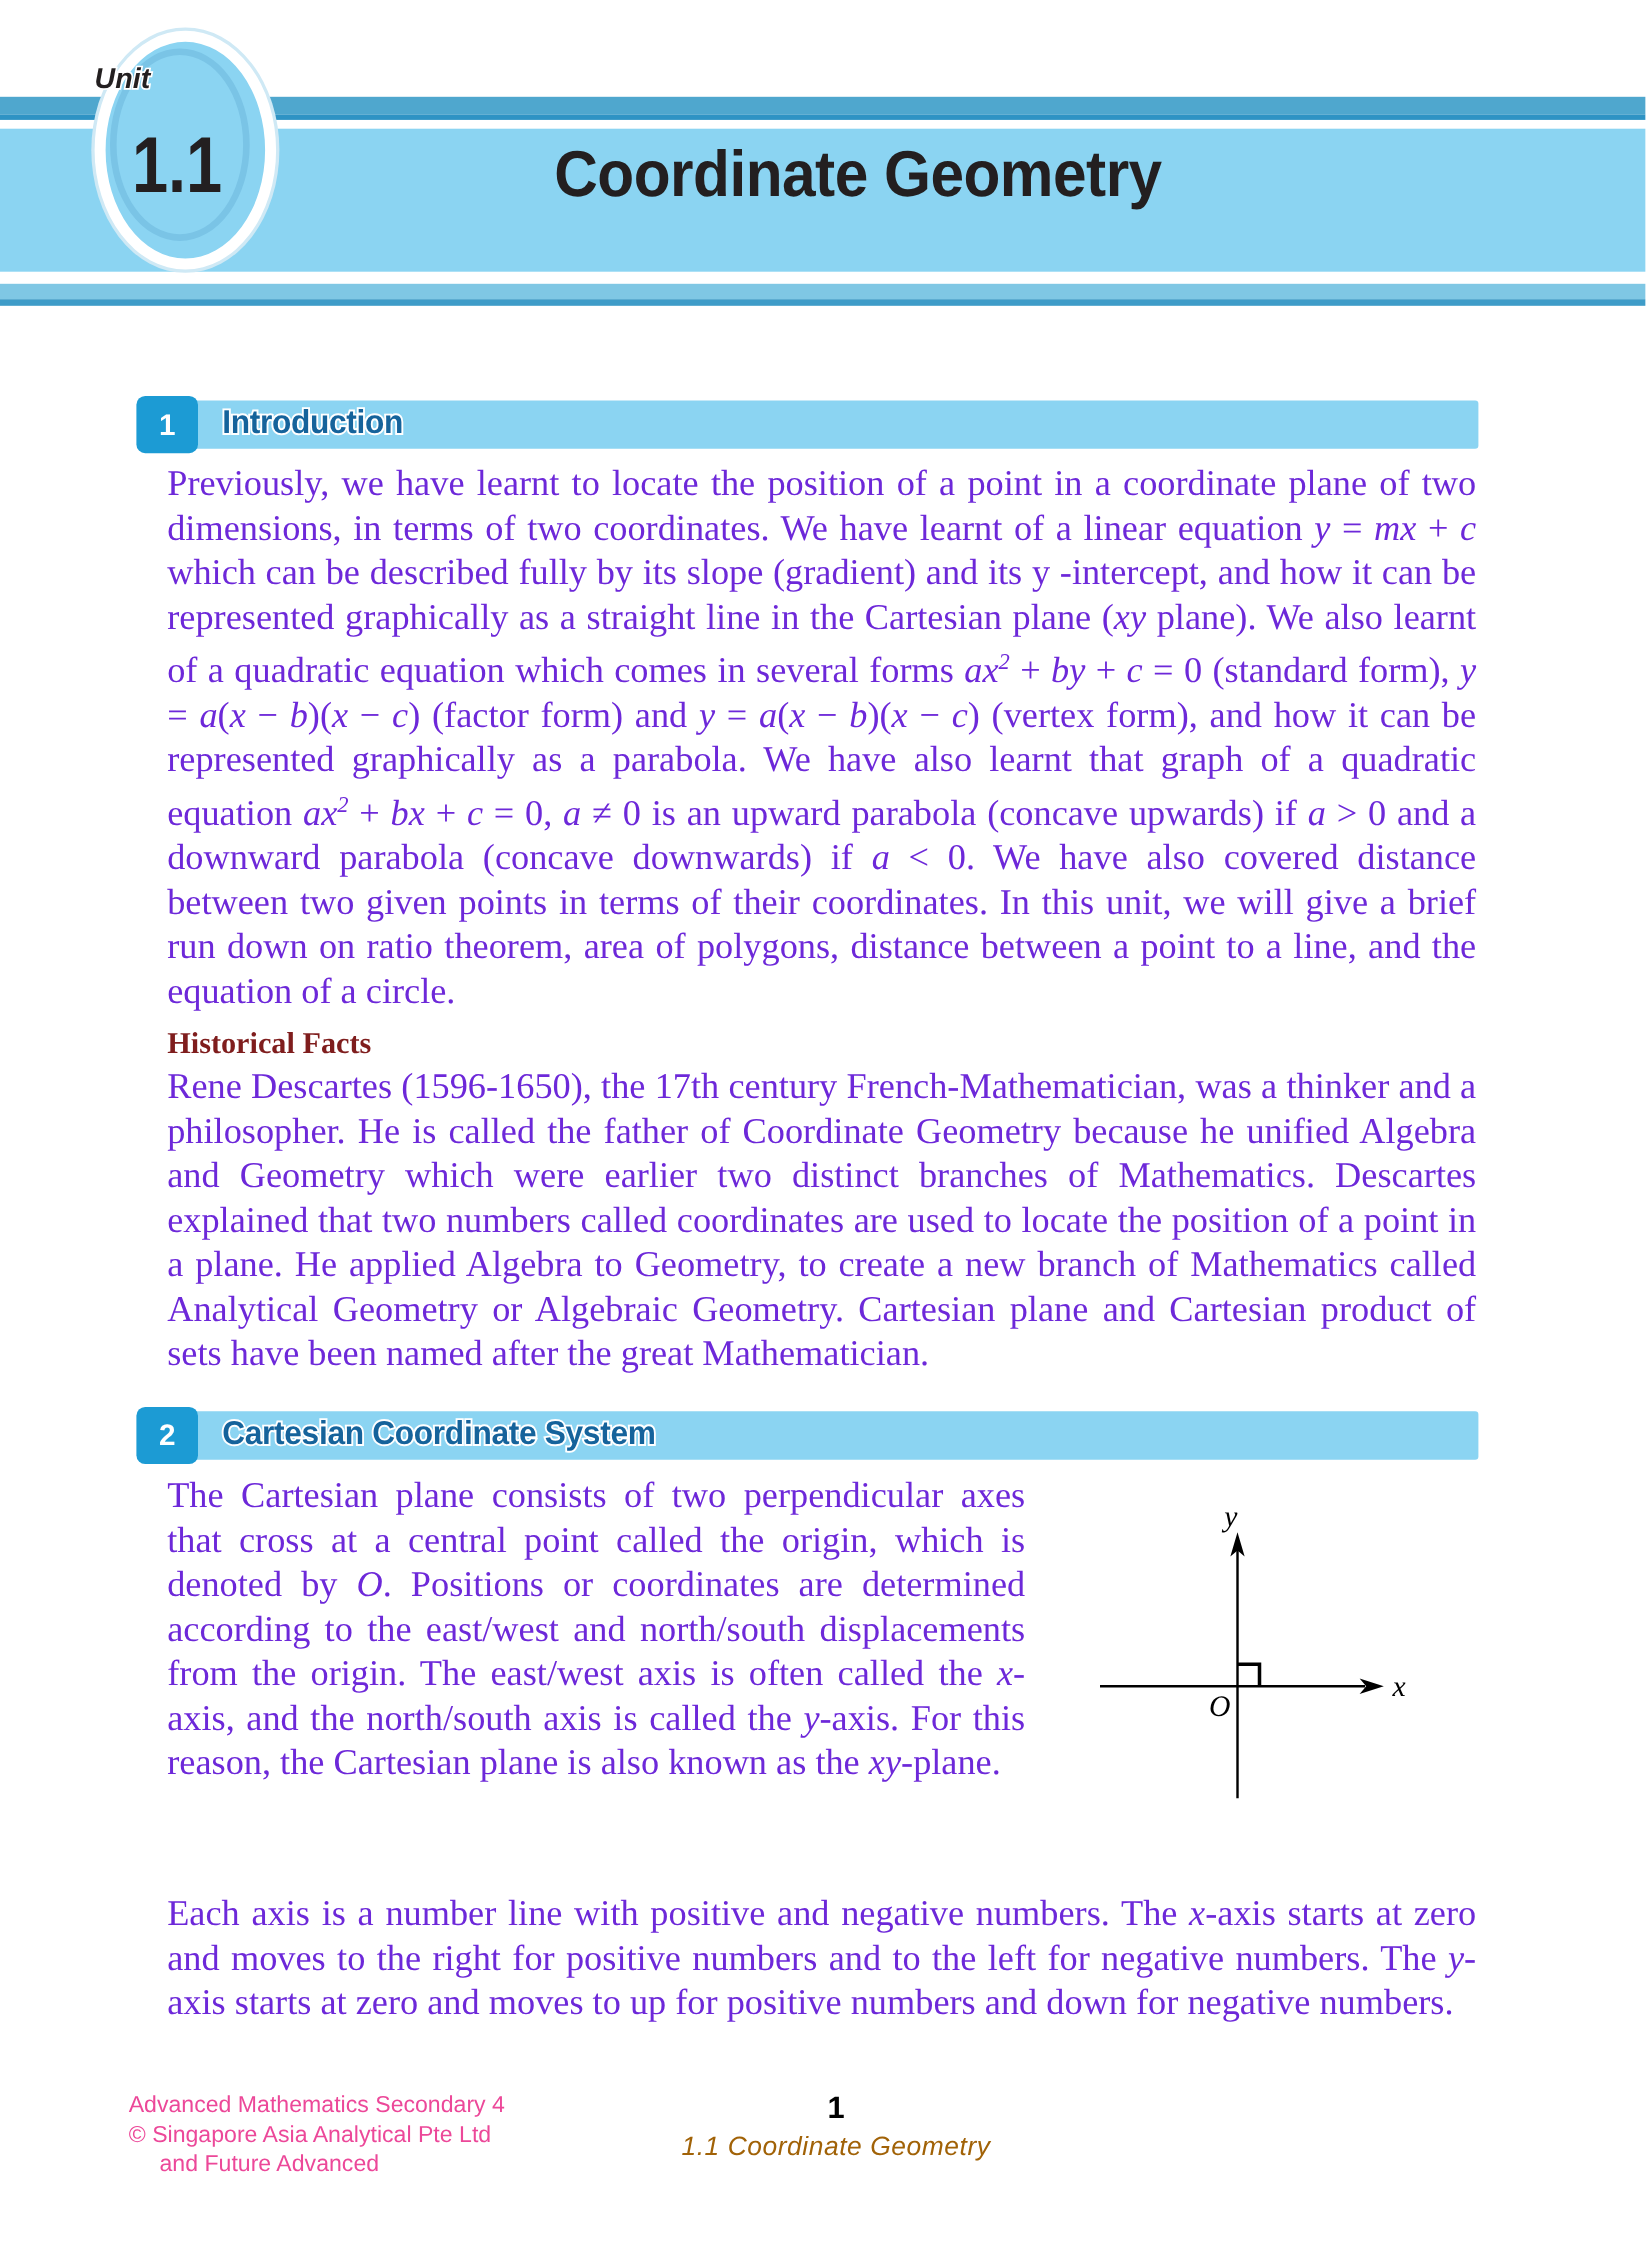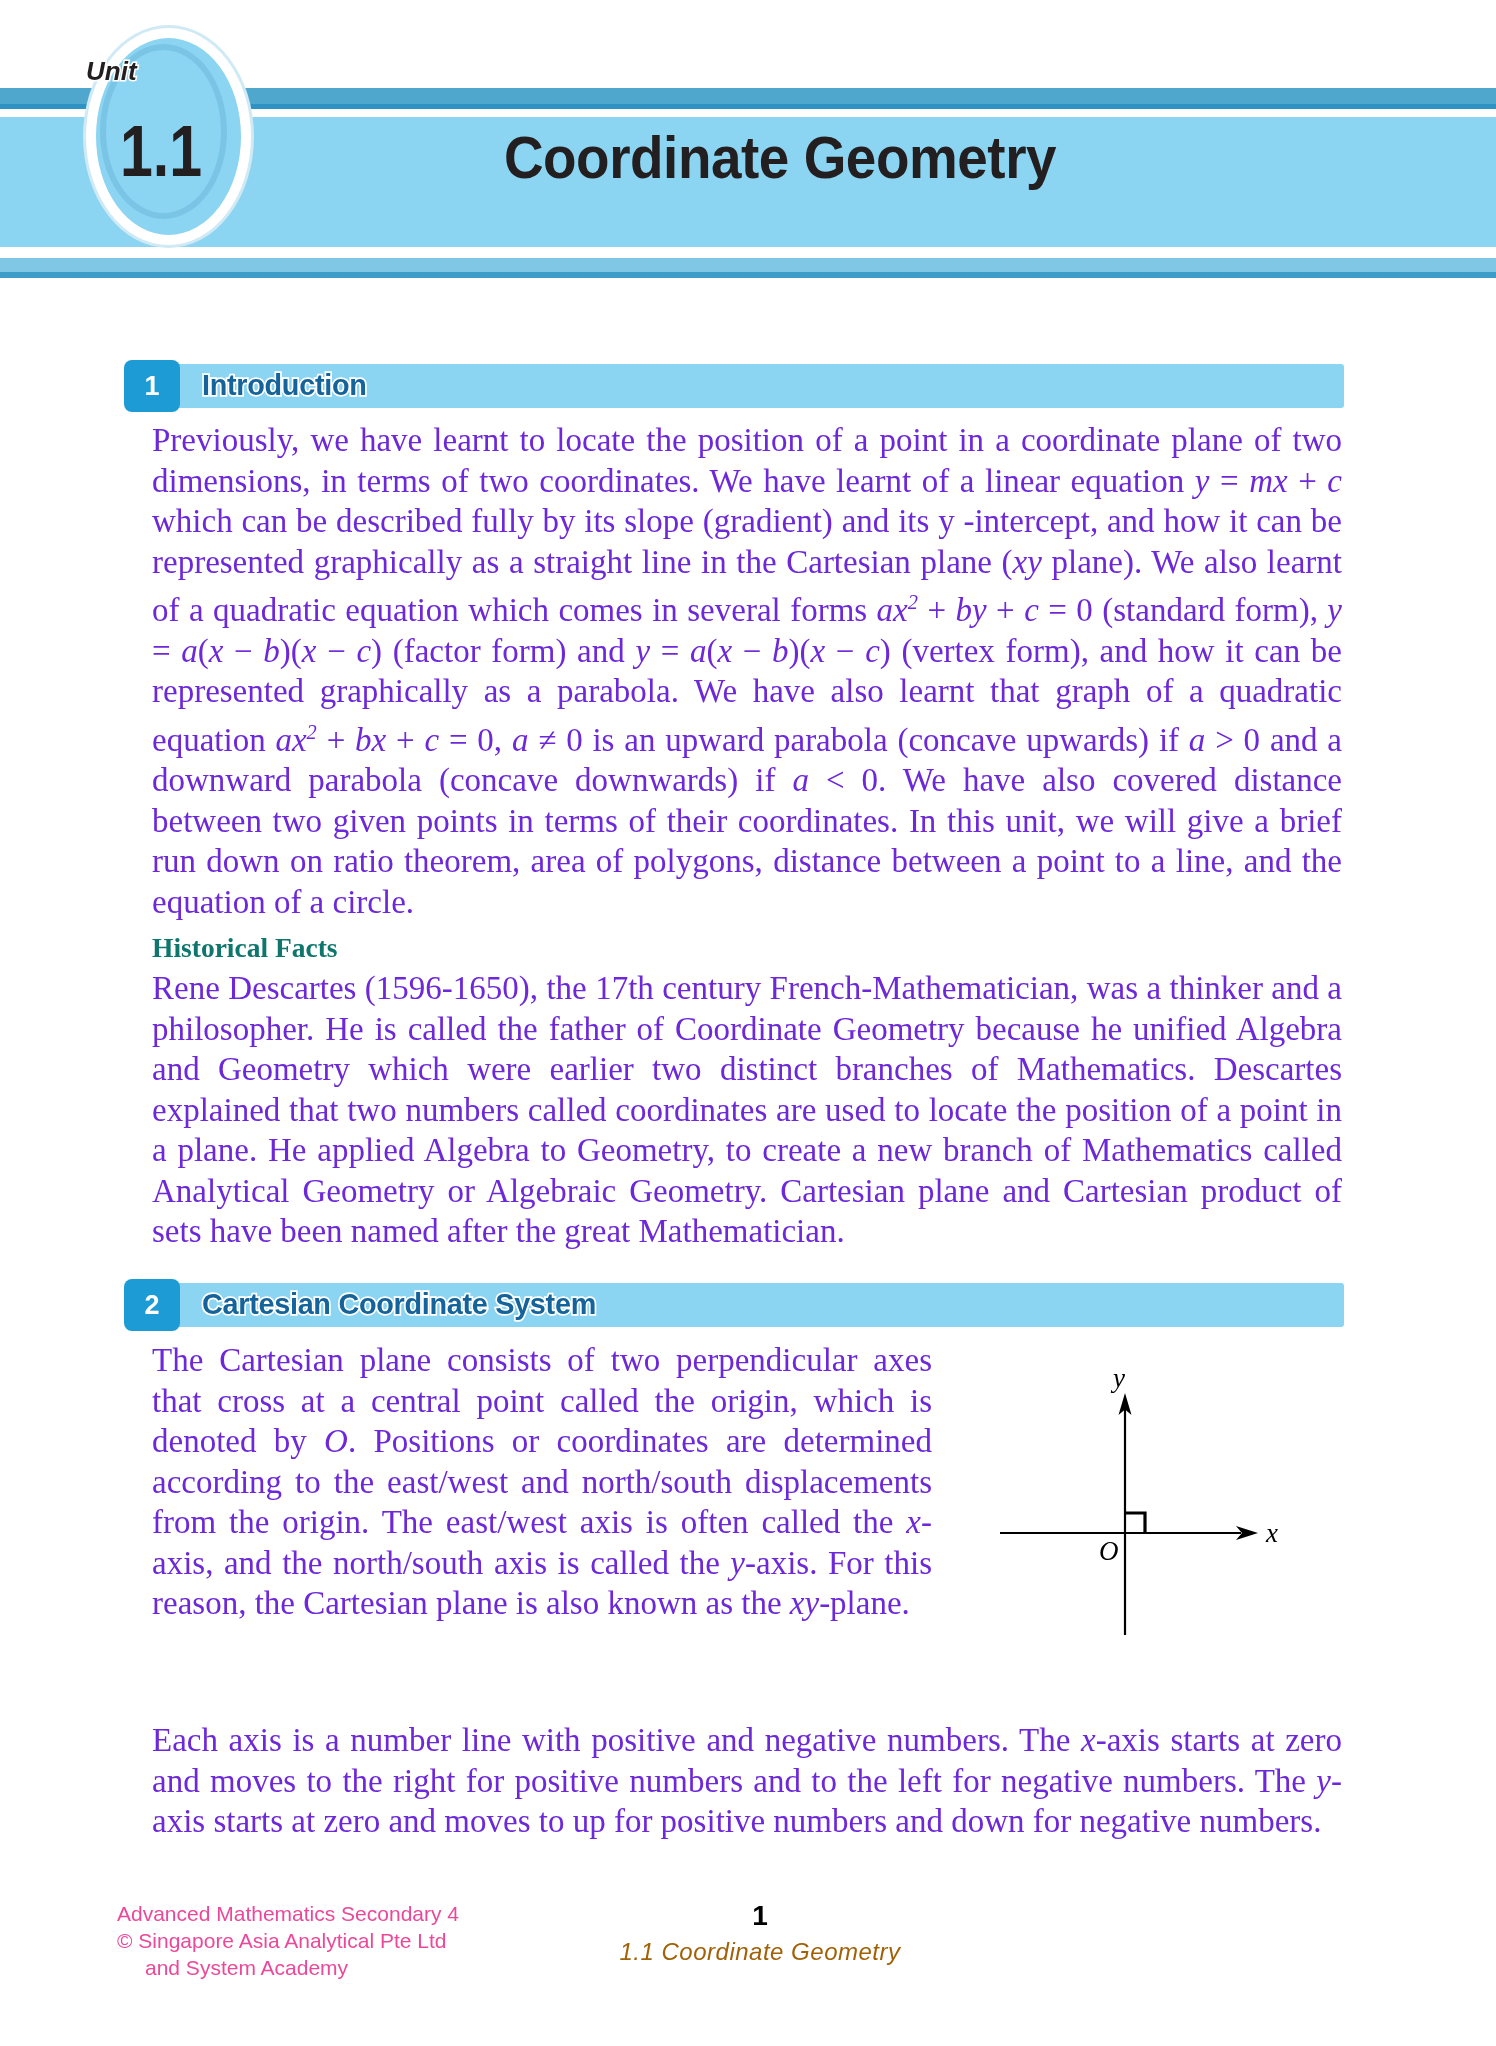--- a/index.html
+++ b/index.html
@@ -183,21 +183,21 @@
     color: #6d28d9;
     text-align: justify;
     text-justify: inter-word;
   }
   .sub-head {
     position: absolute;
     font-family: "Liberation Serif", serif;
     font-weight: bold;
     font-size: 27.5px;
     line-height: 40.5px;
-    color: #0f766e;
+    color: #7f1d1d;
   }
   i.m { font-style: italic; }
   sup.m { font-size: 0.62em; font-style: italic; vertical-align: super; }
 
   
   .axes-fig {
     position: absolute;
     left: 1000px;
     top: 1345px;
     width: 340px;
@@ -293,19 +293,19 @@
     <text x="266" y="197" font-family="Liberation Serif, serif" font-style="italic" font-size="27" fill="#000">x</text>
     <text x="99" y="215" font-family="Liberation Serif, serif" font-style="italic" font-size="27" fill="#000">O</text>
   </svg>
 </div>
 
 <div class="para" style="left:152px; top:1720px; width:1190px;">Each axis is a number line with positive and negative numbers. The <i class="m">x</i>-axis starts at zero and moves to the right for positive numbers and to the left for negative numbers. The <i class="m">y</i>-axis starts at zero and moves to up for positive numbers and down for negative numbers.</div>
 
 <div class="footer-left">
   <div class="l1">Advanced Mathematics Secondary 4</div>
   <div class="l2">© Singapore Asia Analytical Pte Ltd</div>
-  <div class="l3">and System Academy</div>
+  <div class="l3">and Future Advanced</div>
 </div>
 
 <div class="footer-center">
   <div class="page-number">1</div>
   <div class="footer-chapter">1.1  Coordinate Geometry</div>
 </div>
 
 </body></html>

